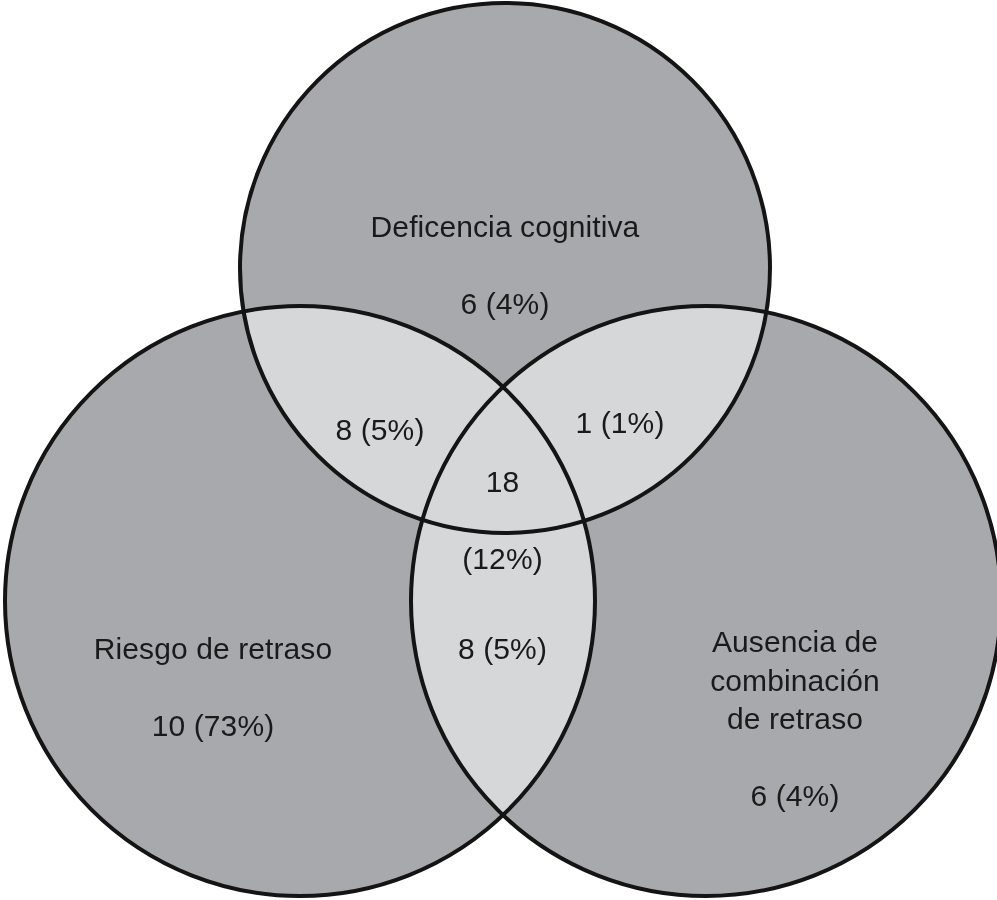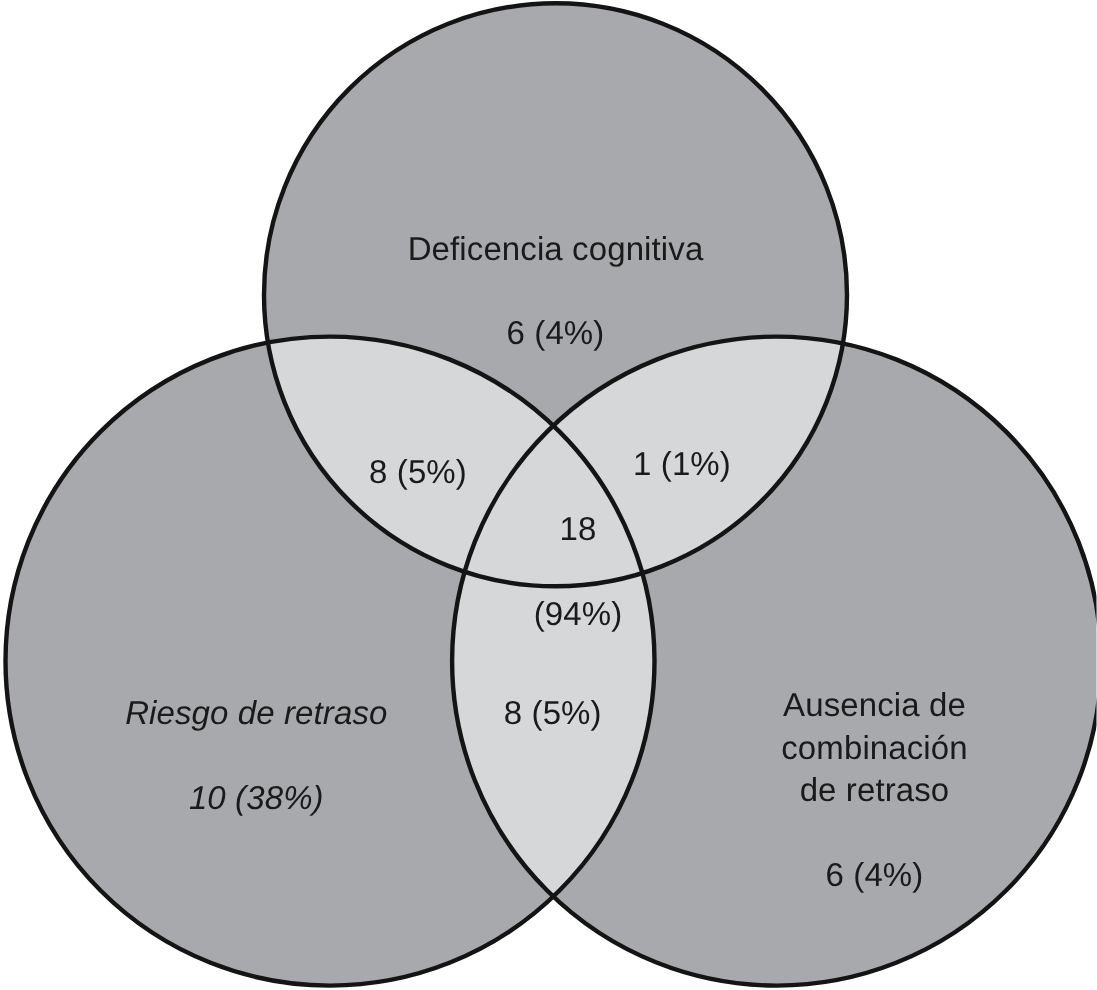--- a/index.html
+++ b/index.html
@@ -41,25 +41,25 @@
   }
   .venn-label .ttl {
     display: block;
   }
   .venn-label .val {
     display: block;
   }
 
   
   #label-top      { left: 290px; top: 170px;  width: 430px; }
-  #label-left     { left: 63px;  top: 592px;  width: 340px; font-style: italic; }
+  #label-left     { left: 43px;  top: 592px;  width: 340px; }
   #label-right    { left: 645px; top: 585px;  width: 300px; }
   #label-tl       { left: 255px; top: 373px;  width: 250px; }
   #label-tr       { left: 495px; top: 366px;  width: 250px; }
-  #label-center   { left: 423px; top: 425px;  width: 205px; }
+  #label-center   { left: 400px; top: 425px;  width: 205px; }
   #label-bottom   { left: 400px; top: 592px;  width: 205px; }
 </style>
 </head>
 <body>
 
 <div id="venn-root">
 
   <svg id="venn-svg" viewBox="0 0 997 900">
     <defs>
 
@@ -105,40 +105,40 @@
     </g>
   </svg>
 
   <div class="venn-label" id="label-top">
     <span class="ttl">Deficencia cognitiva</span>
     <span class="val">6 (4%)</span>
   </div>
 
   <div class="venn-label" id="label-left">
     <span class="ttl">Riesgo de retraso</span>
-    <span class="val">10 (38%)</span>
+    <span class="val">10 (73%)</span>
   </div>
 
   <div class="venn-label" id="label-right">
     <span class="ttl">Ausencia de
 combinación
 de retraso</span>
     <span class="val">6 (4%)</span>
   </div>
 
   <div class="venn-label" id="label-tl">
     <span class="val">8 (5%)</span>
   </div>
 
   <div class="venn-label" id="label-tr">
     <span class="val">1 (1%)</span>
   </div>
 
   <div class="venn-label" id="label-center">
     <span class="val">18</span>
-    <span class="val">(94%)</span>
+    <span class="val">(12%)</span>
   </div>
 
   <div class="venn-label" id="label-bottom">
     <span class="val">8 (5%)</span>
   </div>
 
 </div>
 
 </body></html>

